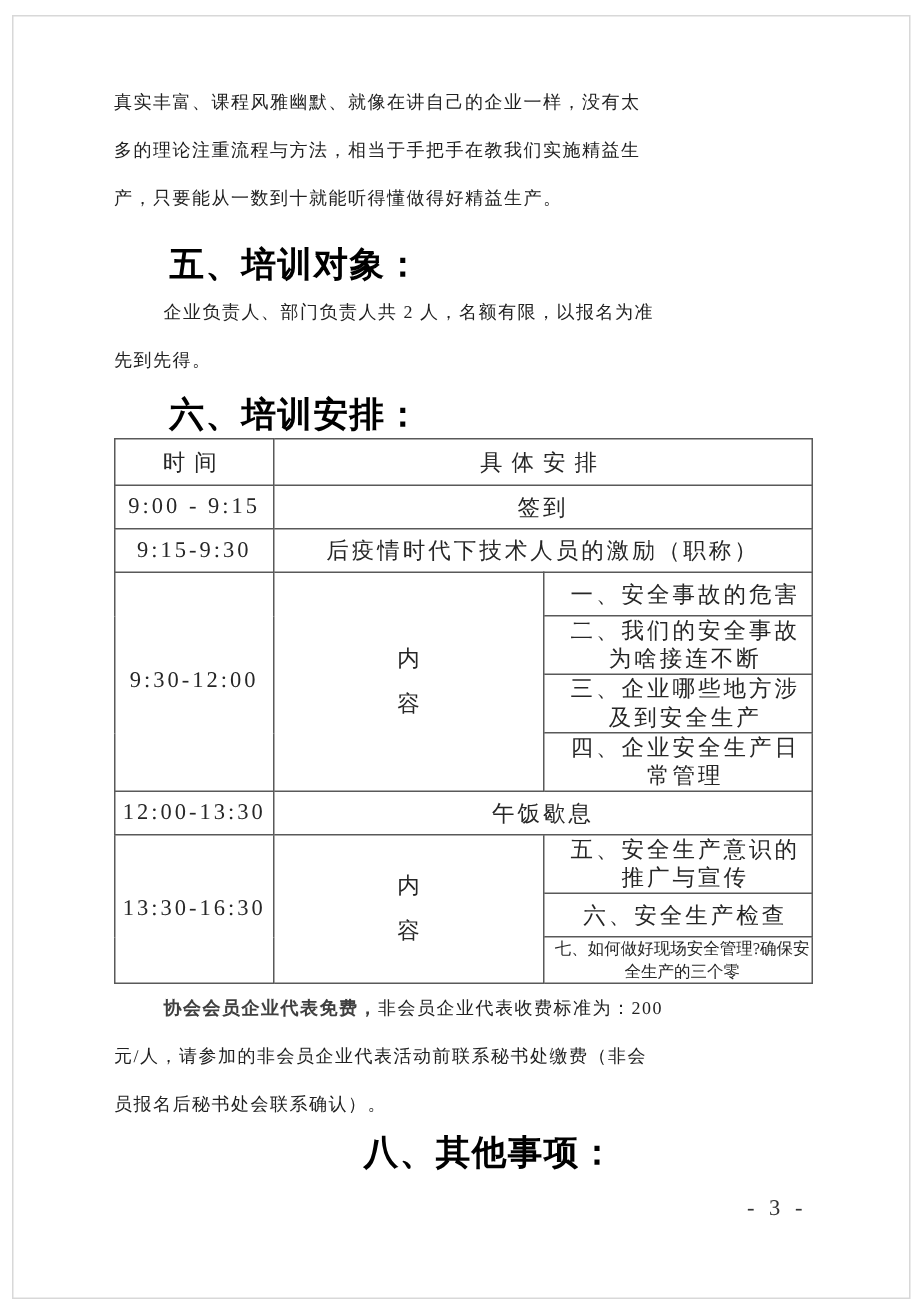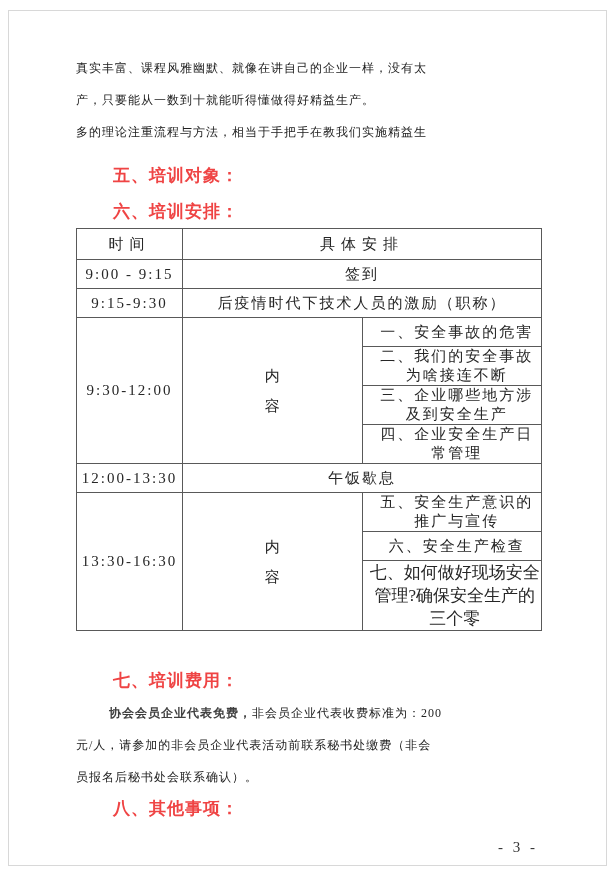--- a/index.html
+++ b/index.html
@@ -25,30 +25,30 @@
   .line {
     font-size: 12px;
     line-height: 32px;
     letter-spacing: 1px;
     white-space: nowrap;
   }
   .indent { padding-left: 33px; }
   .heading {
     font-family: "Liberation Sans", "DejaVu Sans", sans-serif;
     font-weight: bold;
-    font-size: 17px;
+    font-size: 23px;
     line-height: 32px;
-    color: #ef4444;
+    color: #000000;
     margin-left: 37px;
     letter-spacing: 1px;
   }
   .h5 { margin-top: 12px; }
   .h6 { margin-top: 4px; }
   .h7 { margin-top: 34px; }
-  .h8 { margin-top: 0; }
+  .h8 { margin-top: 0; text-align: center; }
   .bold-lead {
     font-family: "Liberation Sans", "DejaVu Sans", sans-serif;
     font-weight: bold;
     color: #404040;
   }
   table.schedule {
     border-collapse: collapse;
     width: 466px;
     table-layout: fixed;
     margin-top: 0;
@@ -59,21 +59,21 @@
     height: 29px;
     color: #262626;
     letter-spacing: 2px;
     overflow: hidden;
   }
   table.schedule tr.hdr td { height: 31px; letter-spacing: 6px; margin-left: 11px; }
   td.c-time   { width: 106px; text-align: center; letter-spacing: 1px; }
   td.c-label  { width: 32px;  text-align: center; }
   td.c-detail { text-align: center; }
   td.c-item   { text-align: center; padding-left: 10px; }
-  td.c-item.tight { letter-spacing: 0; font-size: 17px; padding-left: 6px; margin-top: 28px; }
+  td.c-item.tight { letter-spacing: 0; font-size: 11px; padding-left: 6px; margin-top: 28px; }
   .vlabel {
     width: 16px;
     margin: 0 auto;
     word-break: break-all;
     line-height: 30px;
     letter-spacing: 0;
     text-align: center;
   }
   .fee-para .line:first-child { }
   .page-number {
@@ -88,25 +88,29 @@
 </style>
 </head>
 <body>
 
 <div class="page-edge"></div>
 
 <div class="content">
 
   <div>
     <div class="line">真实丰富、课程风雅幽默、就像在讲自己的企业一样，没有太</div>
+    <div class="line">多的理论注重流程与方法，相当于手把手在教我们实施精益生</div>
     <div class="line">产，只要能从一数到十就能听得懂做得好精益生产。</div>
-    <div class="line">多的理论注重流程与方法，相当于手把手在教我们实施精益生</div>
   </div>
 
   <div class="heading h5">五、培训对象：</div>
+  <div>
+    <div class="line indent">企业负责人、部门负责人共 2 人，名额有限，以报名为准</div>
+    <div class="line">先到先得。</div>
+  </div>
 
   <div class="heading h6">六、培训安排：</div>
 
   <table class="schedule">
     <tbody>
         <tr class="hdr">
       <td class="c-time">时间</td>
       <td class="c-detail" colspan="2">具体安排</td>
     </tr>
     <tr>
@@ -146,21 +150,20 @@
     </tr>
     <tr>
       <td class="c-item">六、安全生产检查</td>
     </tr>
     <tr>
       <td class="c-item tight">七、如何做好现场安全管理?确保安全生产的三个零</td>
     </tr>
   </tbody>
     </table>
 
-  <div class="heading h7">七、培训费用：</div>
   <div class="fee-para">
     <div class="line indent">
       <span class="bold-lead">协会会员企业代表免费，</span><span>非会员企业代表收费标准为：200</span>
     </div>
     <div class="line">元/人，请参加的非会员企业代表活动前联系秘书处缴费（非会</div>
     <div class="line">员报名后秘书处会联系确认）。</div>
   </div>
 
   <div class="heading h8">八、其他事项：</div>
 

